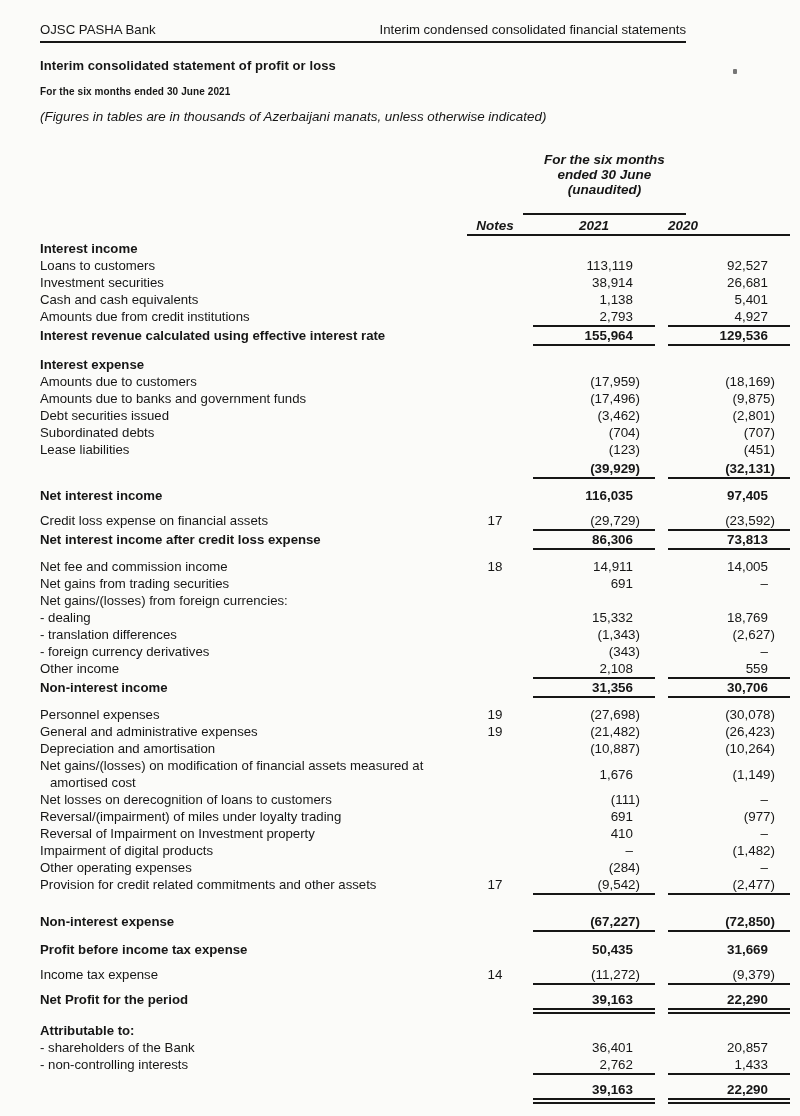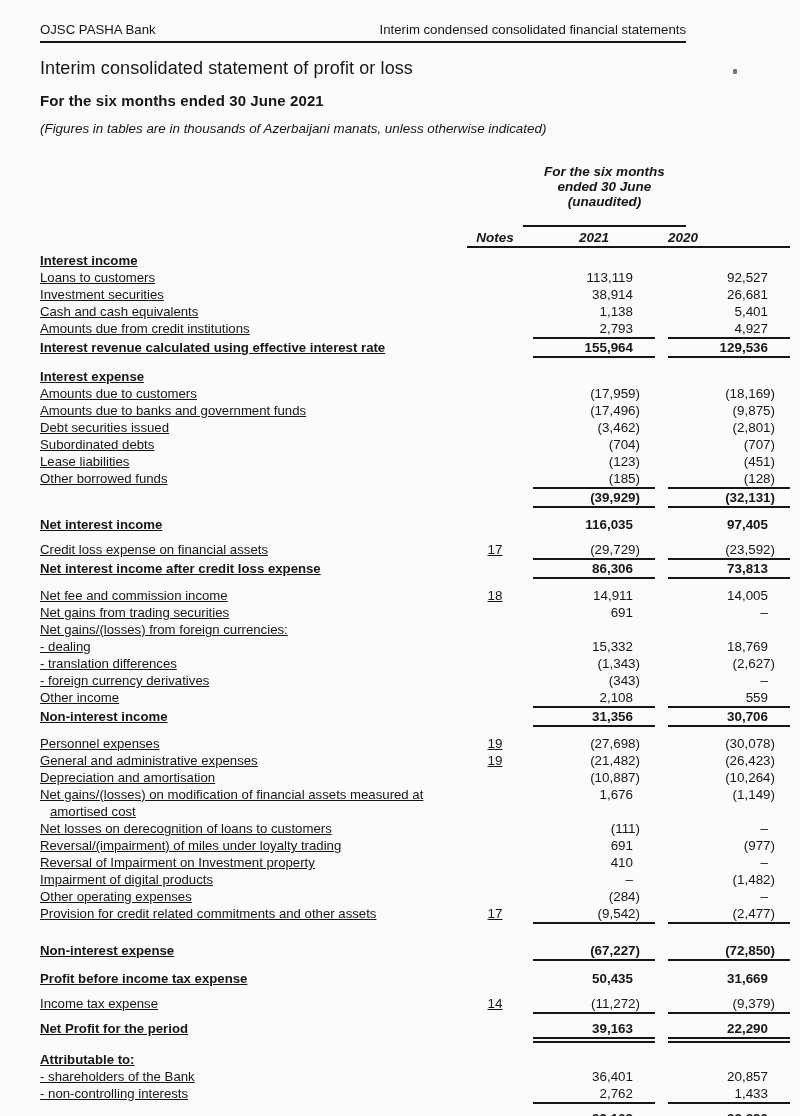--- a/index.html
+++ b/index.html
@@ -22,24 +22,24 @@
     display:flex;justify-content:space-between;align-items:flex-end;
     border-bottom:2.5px solid #161616;
     padding-bottom:4px;
     font-size:13.2px;
   }
   .speck{
     position:absolute;left:733px;top:69px;width:4px;height:5px;
     background:#555;border-radius:1px;opacity:.8;
   }
   h1.title{
-    font-size:18px;font-weight:normal;margin:15px 0 0 0;letter-spacing:.1px;
+    font-size:13px;font-weight:bold;margin:15px 0 0 0;letter-spacing:.1px;
   }
   h2.subtitle{
-    font-size:15px;font-weight:bold;margin:13px 0 0 0;letter-spacing:.1px;
+    font-size:10px;font-weight:bold;margin:13px 0 0 0;letter-spacing:.1px;
   }
   p.units-note{
     font-size:13.4px;font-style:italic;margin:12px 0 0 0;
   }
   
   .thead-row1{display:flex;margin-top:28px;}
   .thead-row1 .sp{flex:0 0 483px;}
   .period-head{
     flex:1;
     text-align:center;
@@ -53,24 +53,23 @@
     flex:1;display:flex;align-items:flex-end;
     font-weight:bold;font-style:italic;font-size:13.5px;line-height:17px;
     border-bottom:2px solid #161616;
   }
   .cols-head .ch-notes{flex:0 0 56px;text-align:center;}
   .cols-head .ch-v1{flex:0 0 122px;margin-left:10px;text-align:center;}
   .cols-head .ch-v2{flex:0 0 122px;margin-left:13px;text-align:left;}
   
   #tbody{margin-top:0;}
   .trow{
-    display:flex;align-items:flex-start;
+    display:flex;align-items:center;
     line-height:17px;min-height:17px;
     font-size:13.2px;
-    text-decoration:underline;
   }
   .trow.bold{font-weight:bold;}
   .c-label{flex:0 0 427px;white-space:nowrap;overflow:visible;}
   .c-label .cont{padding-left:10px;}
   .c-notes{flex:0 0 56px;text-align:center;font-size:13.4px;}
   .c-v{flex:0 0 122px;text-align:right;font-size:13.4px;position:relative;}
   .c-v.v1{margin-left:10px;}
   .c-v.v2{margin-left:13px;}
   .c-v span{display:inline-block;}
   .c-v span.pos{padding-right:22px;}
@@ -184,26 +183,20 @@
         <div class="c-notes"></div>
         <div class="c-v v1"><span class="neg">(704)</span></div>
         <div class="c-v v2"><span class="neg">(707)</span></div>
       </div>
       <div class="trow">
         <div class="c-label">Lease liabilities</div>
         <div class="c-notes"></div>
         <div class="c-v v1"><span class="neg">(123)</span></div>
         <div class="c-v v2"><span class="neg">(451)</span></div>
       </div>
-      <div class="trow">
-        <div class="c-label">Other borrowed funds</div>
-        <div class="c-notes"></div>
-        <div class="c-v v1 ul"><span class="neg">(185)</span></div>
-        <div class="c-v v2 ul"><span class="neg">(128)</span></div>
-      </div>
       <div class="trow bold" style="margin-top: 2px;">
         <div class="c-label"></div>
         <div class="c-notes"></div>
         <div class="c-v v1 ul"><span class="neg">(39,929)</span></div>
         <div class="c-v v2 ul"><span class="neg">(32,131)</span></div>
       </div>
       <div class="trow bold" style="margin-top: 10px;">
         <div class="c-label">Net interest income</div>
         <div class="c-notes"></div>
         <div class="c-v v1"><span class="pos">116,035</span></div>

